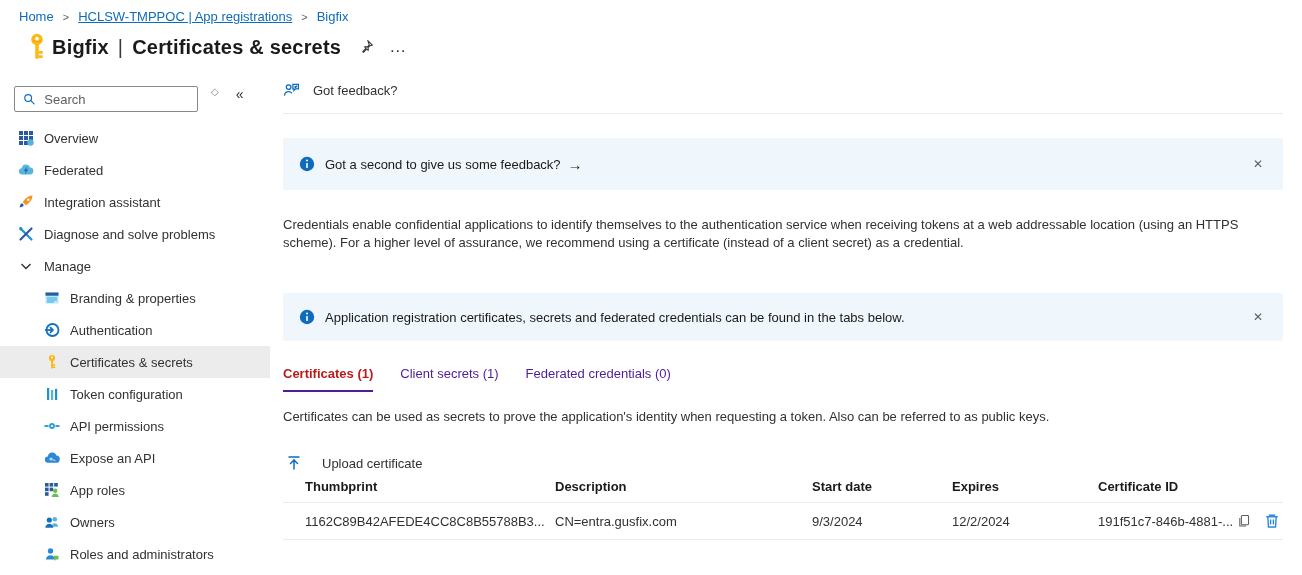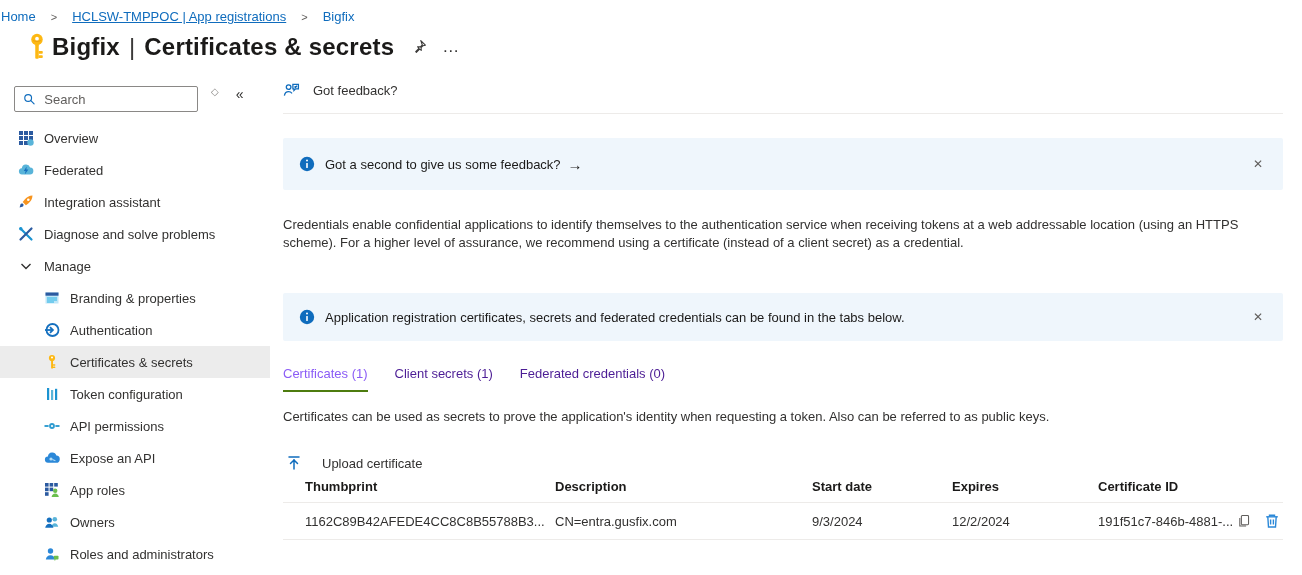--- a/index.html
+++ b/index.html
@@ -3,28 +3,28 @@
 <meta charset="utf-8">
 <style>
   * { box-sizing: border-box; }
   html,body { margin:0; padding:0; }
   body {
     width:1302px; height:575px; overflow:hidden;
     background:#fff; color:#323130;
     font-family:"Liberation Sans", sans-serif; font-size:13px;
   }
   
-  .breadcrumb { padding:9px 0 0 1px; display:flex; align-items:center; gap:15px; white-space:nowrap; }
+  .breadcrumb { padding:9px 0 0 19px; display:flex; align-items:center; gap:9px; white-space:nowrap; }
   .crumb { color:#0f6cbd; text-decoration:none; cursor:pointer; }
   .crumb.underlined { text-decoration:underline; }
   .crumb-sep { color:#605e5c; font-size:11px; }
   
   .titlebar { display:flex; align-items:center; padding:8px 0 6px 22px; }
   .title-key { width:30px; height:30px; flex:none; }
-  .page-title { font-size:24px; color:#1b1a19; margin-left:14px; letter-spacing:.2px; }
+  .page-title { font-size:20px; color:#1b1a19; margin-left:14px; letter-spacing:.2px; }
   .t-bold { font-weight:700; }
   .t-sep { font-weight:300; color:#3b3a39; padding:0 9px; }
   .pin-btn { margin-left:17px; cursor:pointer; display:flex; align-items:center; }
   .more-btn { margin-left:15px; font-size:17px; color:#323130; cursor:pointer; line-height:10px; }
   
   .body-row { display:flex; align-items:flex-start; }
   .sidebar { width:270px; flex:none; padding-top:18px; }
   .main { flex:1; min-width:0; padding:0 19px 0 13px; }
   
   .search-row { display:flex; margin-left:14px; }
@@ -44,21 +44,21 @@
   
   .toolbar { display:flex; align-items:center; gap:13px; height:46px; border-bottom:1px solid #edebe9; cursor:pointer; }
   .banner { display:flex; align-items:center; background:#eff6fc; height:52px; padding:0 16px; margin-top:24px; border-radius:2px; }
   .banner.second { margin-top:42px; height:48px; }
   .banner-text { margin-left:10px; color:#1b1a19; }
   .banner-arrow { margin-left:7px; font-size:15px; color:#1b1a19; }
   .banner-close { margin-left:auto; color:#605e5c; font-size:12px; cursor:pointer; padding:2px 4px; }
   .description { margin-top:26px; max-width:970px; line-height:17.5px; }
   .tabs { display:flex; margin-top:25px; }
   .tab { padding-bottom:9px; margin-right:27px; color:#4c1d95; cursor:pointer; border-bottom:2px solid transparent; }
-  .tab.active { font-weight:400; color:#8b5cf6; border-bottom:2px solid #4d7c0f; }
+  .tab.active { font-weight:700; color:#b91c1c; border-bottom:2px solid #4c1d95; }
   .tab-desc { margin-top:17px; }
   .upload-row { display:flex; align-items:center; gap:20px; margin-top:31px; padding-left:3px; cursor:pointer; }
   
   .table { }
   .thead, .trow { display:grid; grid-template-columns:250px 257px 140px 146px 1fr; align-items:center; padding-left:22px; }
   .thead { height:32px; border-bottom:1px solid #edebe9; }
   .thead > div { font-weight:700; color:#1b1a19; }
   .trow { height:37px; border-bottom:1px solid #edebe9; }
   .cell { white-space:nowrap; overflow:hidden; }
   .cert-cell { display:flex; align-items:center; gap:4px; }

